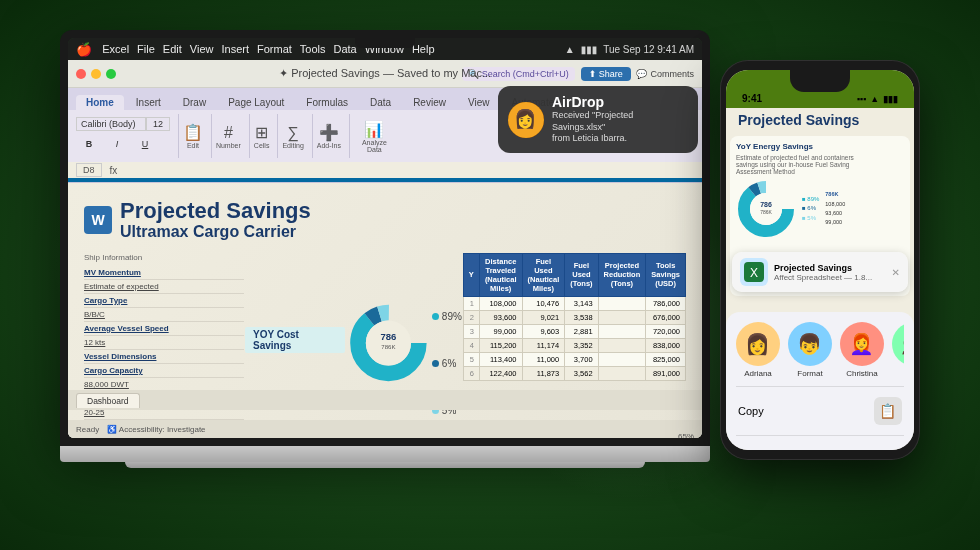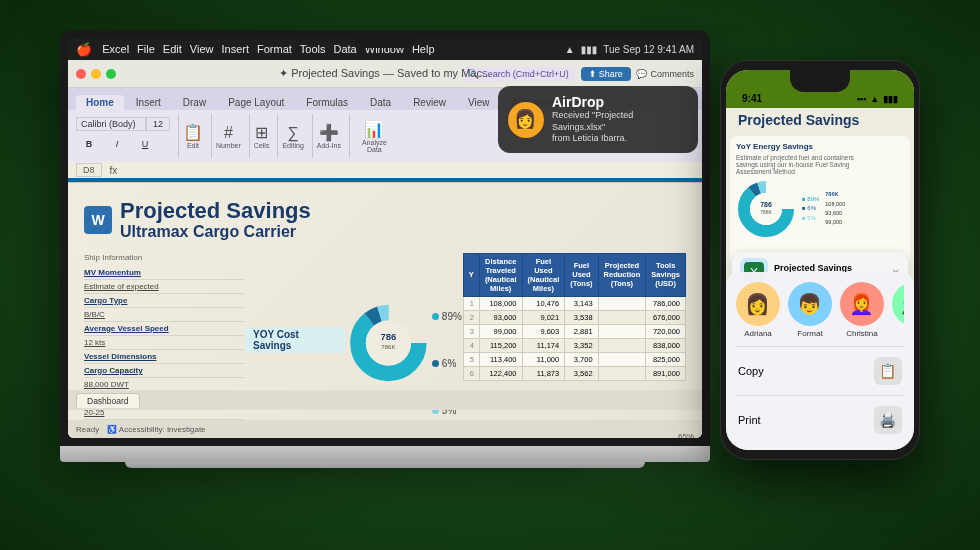--- a/index.html
+++ b/index.html
@@ -953,21 +953,17 @@
 
           </div>
 
         </div>
         <div class="share-divider"></div>
         <div class="share-option">
           <span>Copy</span>
           <div class="share-option-icon">📋</div>
         </div>
         <div class="share-divider"></div>
-        <div class="share-option">
-          <span>Print</span>
-          <div class="share-option-icon">🖨️</div>
-        </div>
       </div>
 
     </div>
   </div>
 </div>
 
 </body></html>

